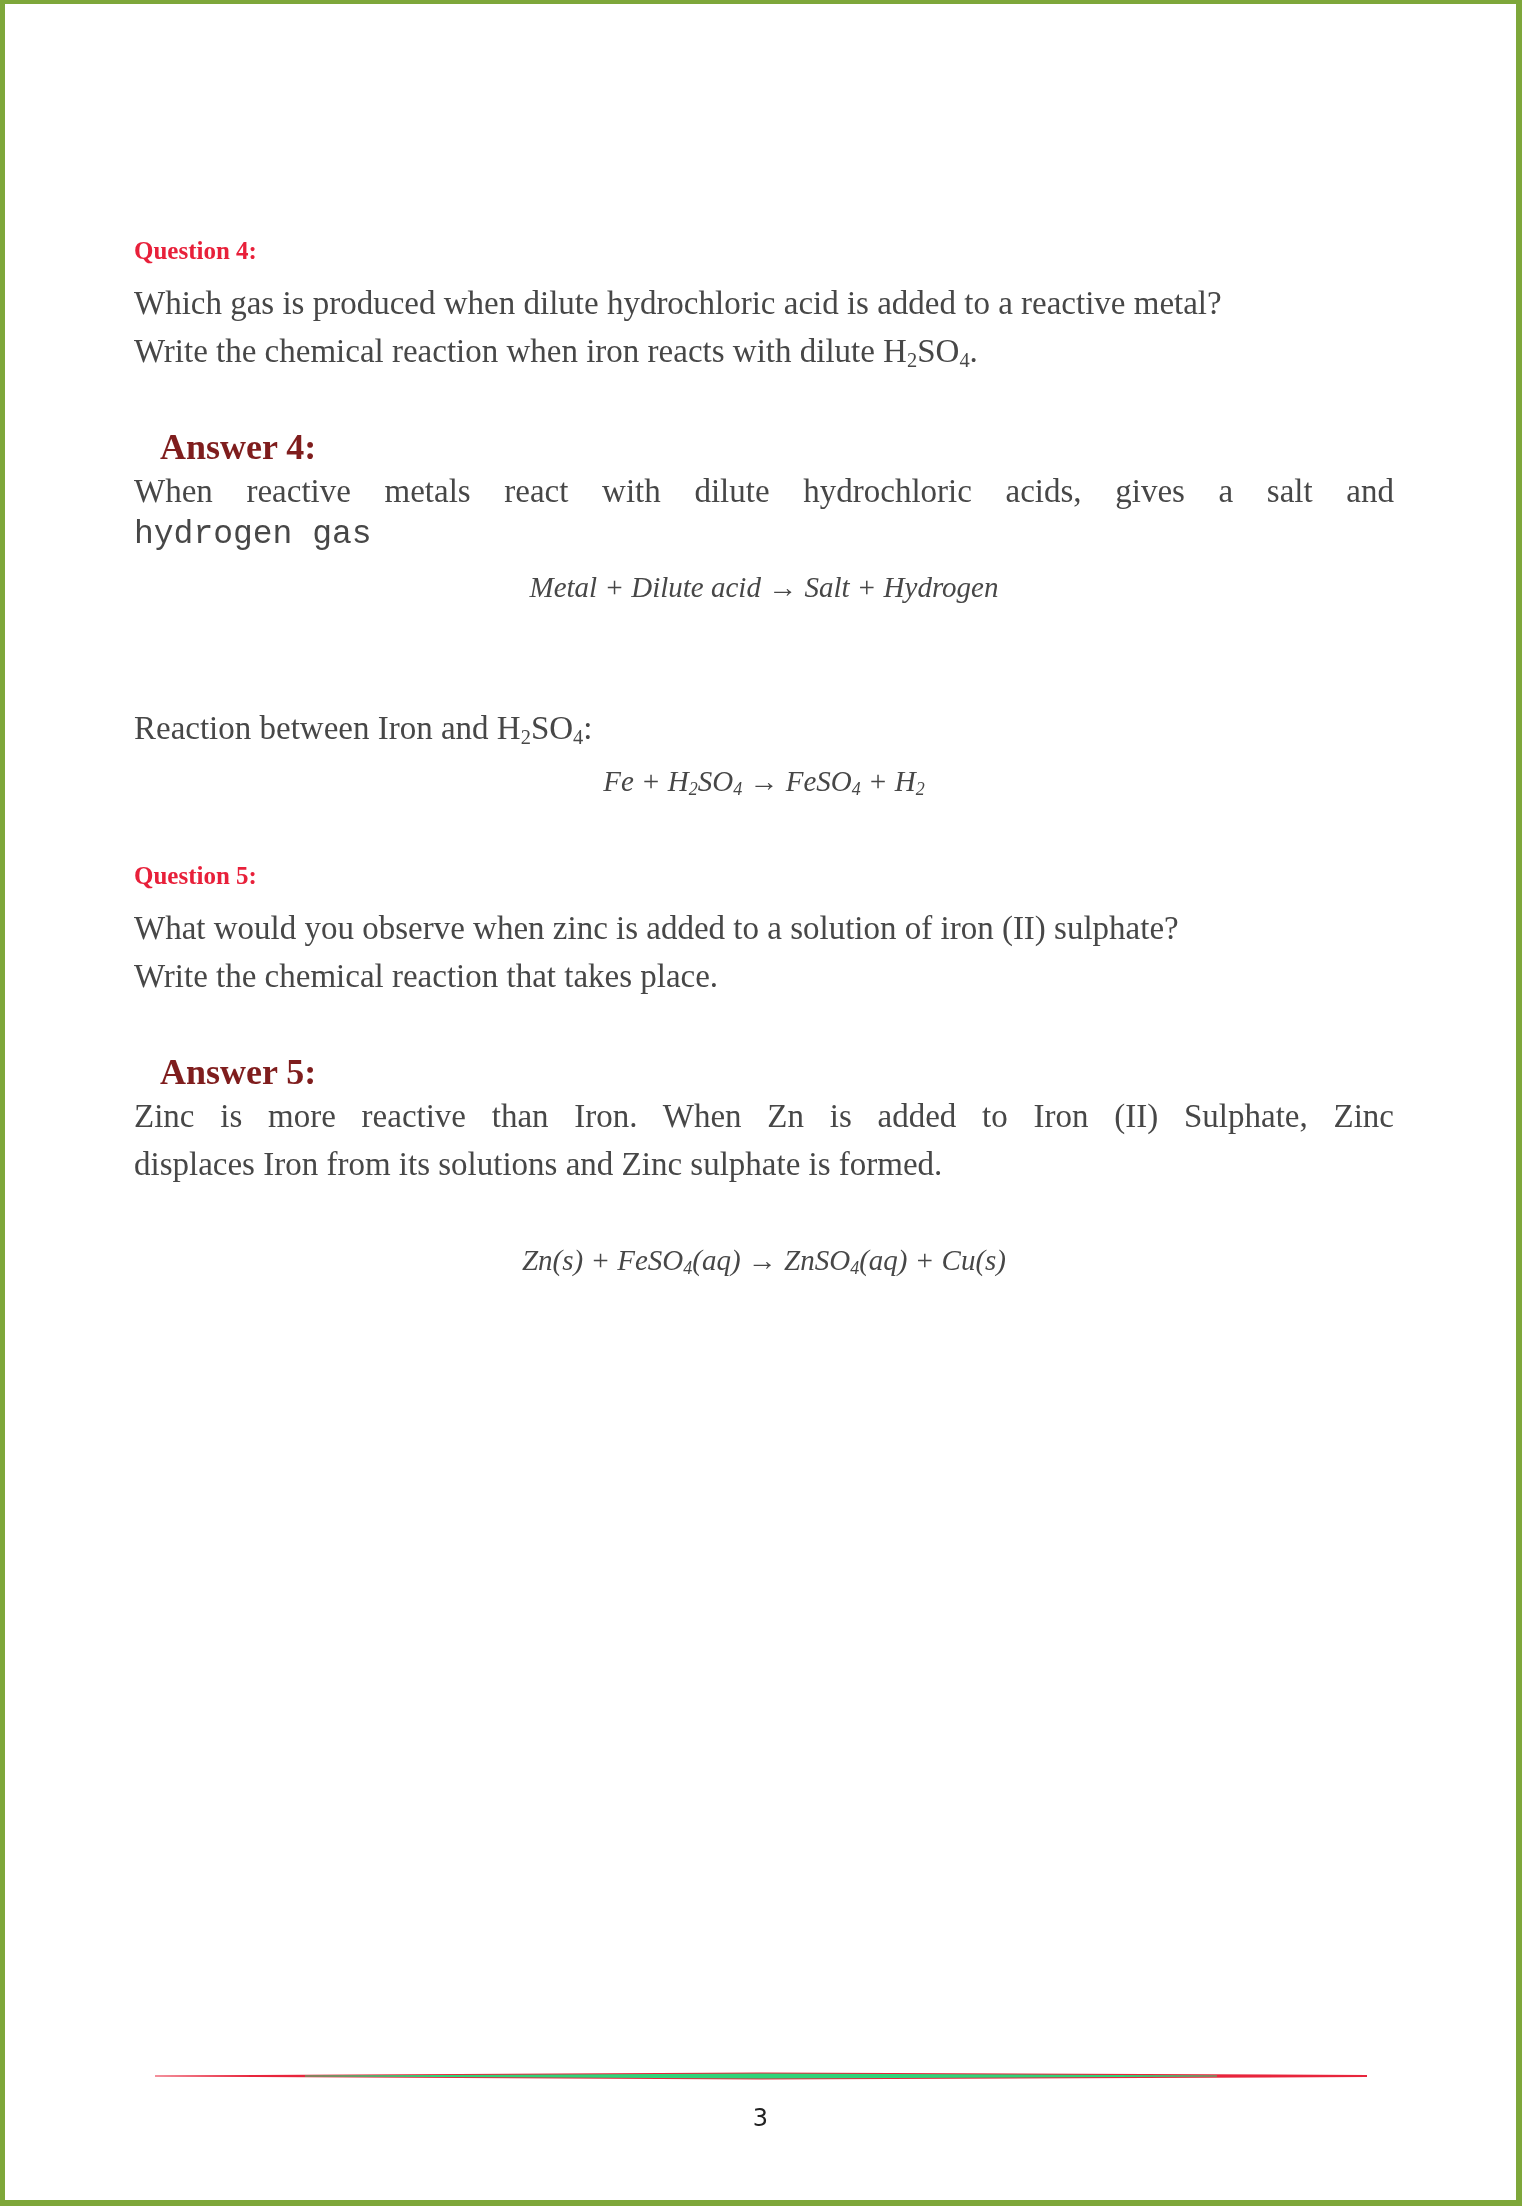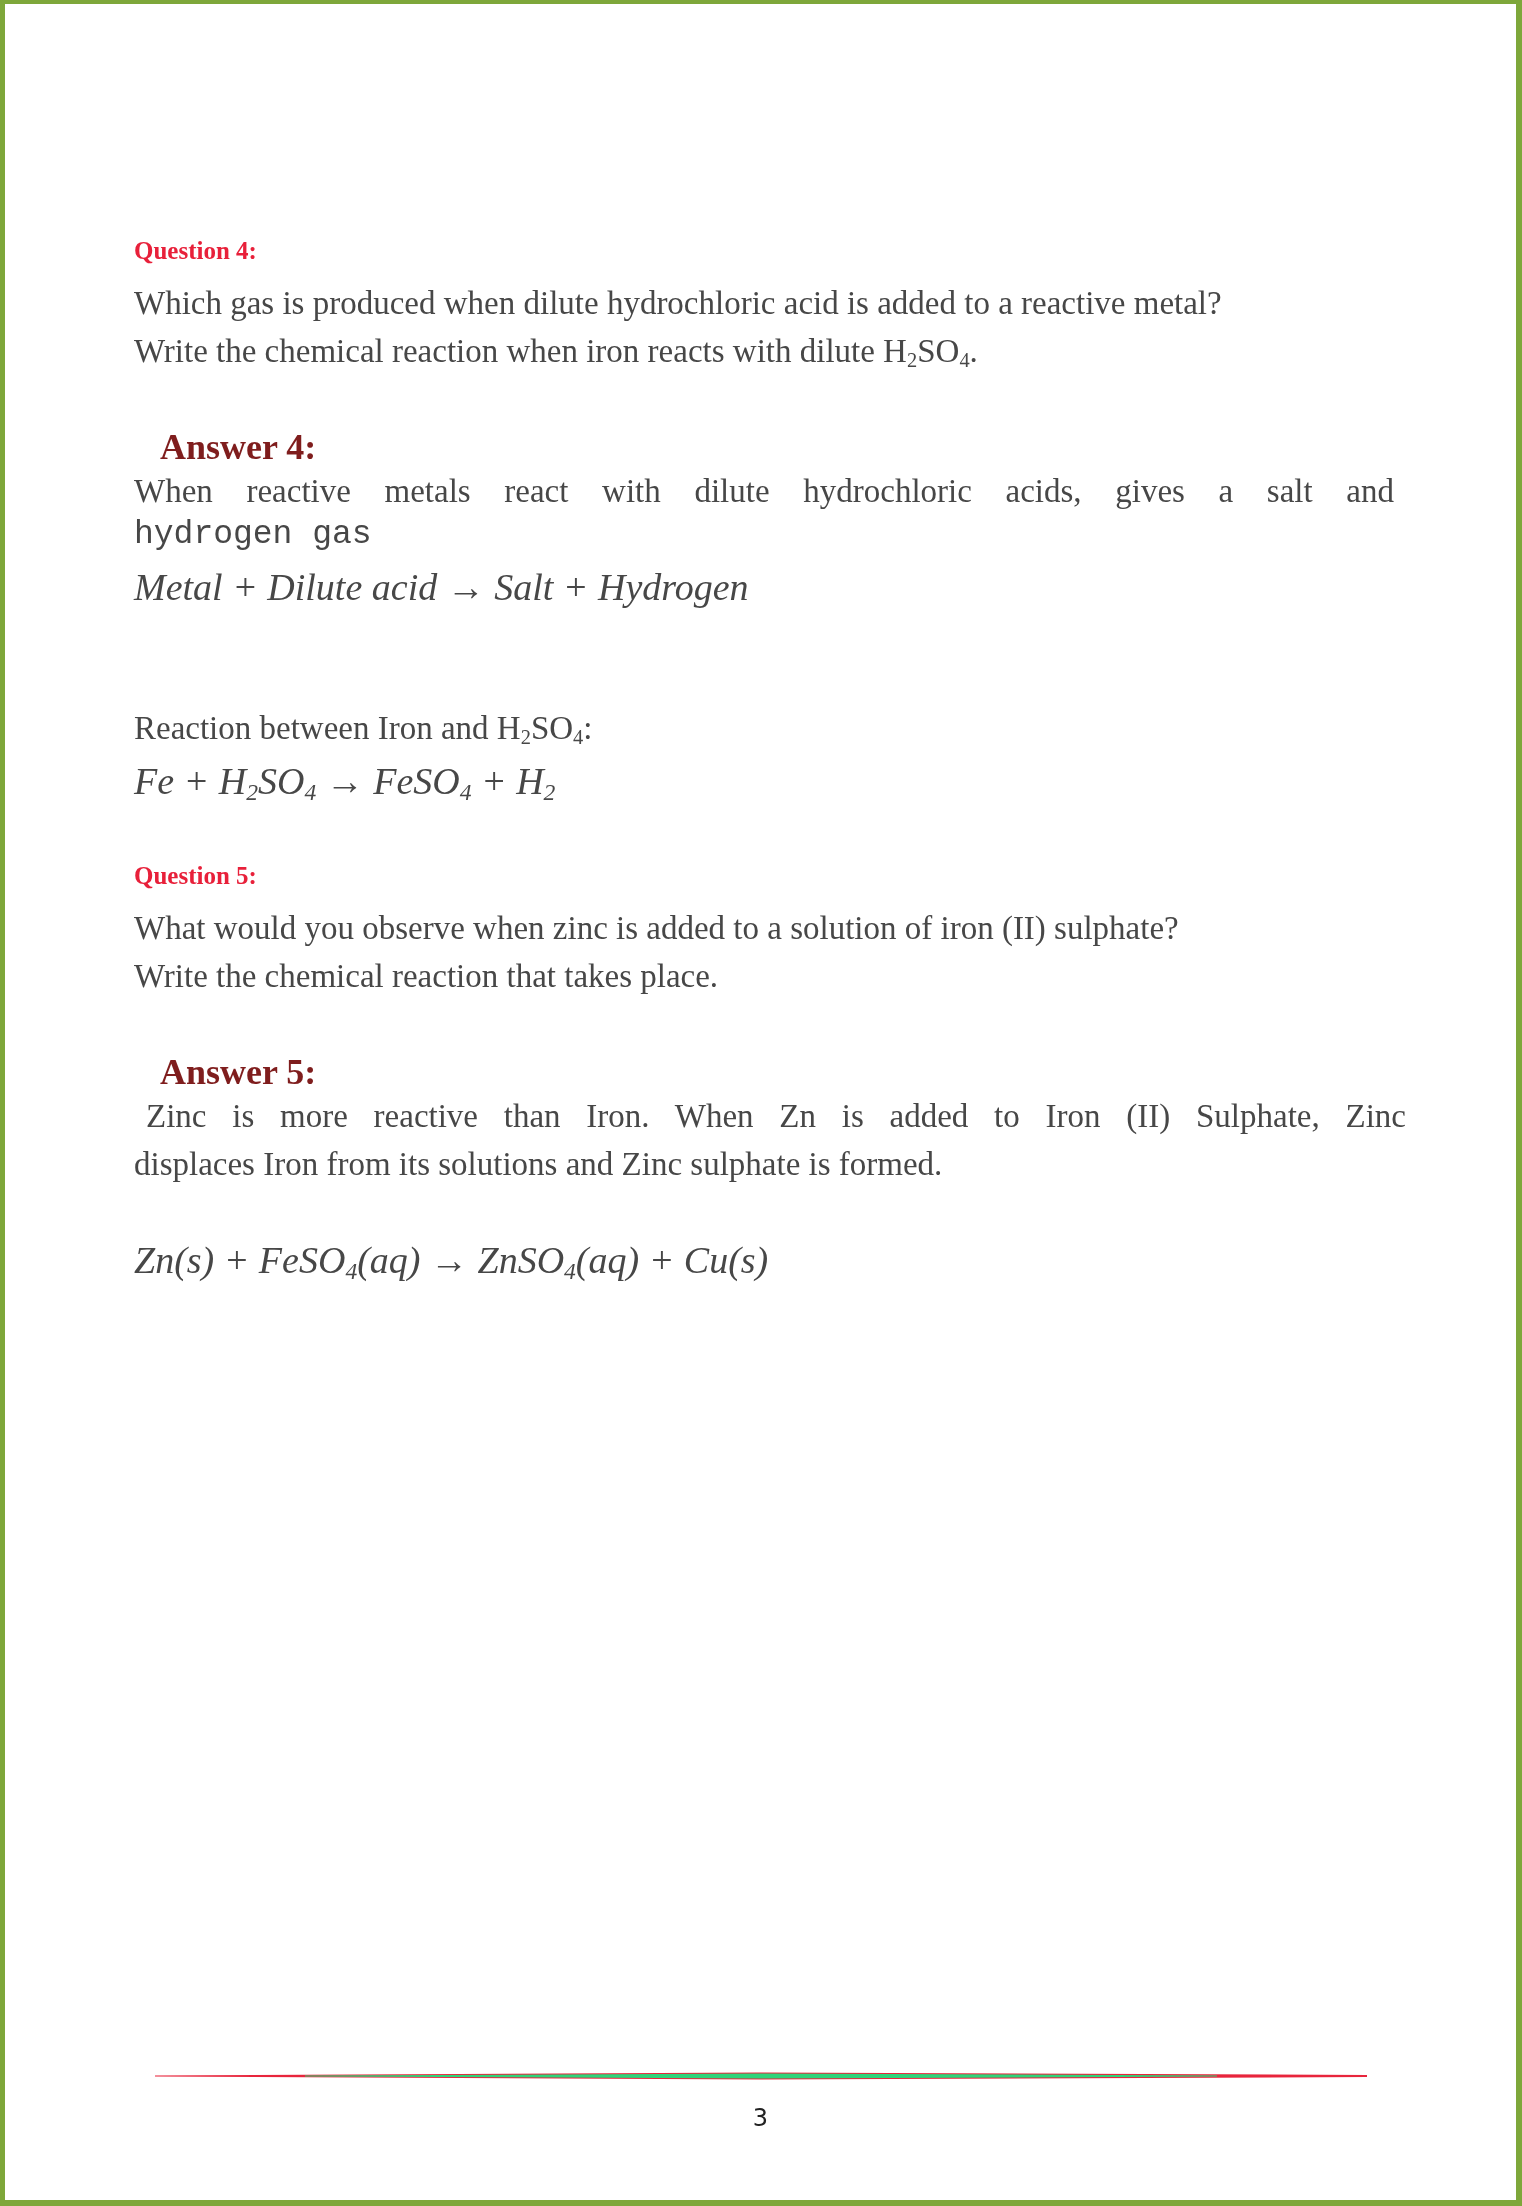--- a/index.html
+++ b/index.html
@@ -23,22 +23,22 @@
   .a-head {
     position: absolute; left: 26px; font-weight: bold; color: #7f1d1d;
     font-size: 36px; line-height: 40px;
   }
   .line {
     position: absolute; left: 0; width: 1260px;
     font-size: 33px; line-height: 40px; white-space: nowrap;
   }
   .justify { text-align: justify; text-align-last: justify; }
   .eq {
-    position: absolute; left: 0; width: 1260px; 
-    font-style: italic; font-size: 38px; line-height: 40px; white-space: nowrap;
+    position: absolute; left: 0; width: 1260px; text-align: center;
+    font-style: italic; font-size: 29px; line-height: 40px; white-space: nowrap;
   }
   sub { font-size: 0.62em; vertical-align: -0.25em; line-height: 0; }
   .divider {
     position: absolute; left: 150px; width: 1212px; top: 2068px; height: 8px;
   }
   .page-num {
     position: absolute; left: 0; width: 1511px; top: 2100px; text-align: center;
     font-family: "DejaVu Sans", sans-serif; font-size: 24px; color: #222;
   }
 </style>
@@ -59,21 +59,21 @@
 
     <div class="line" style="top:660px;margin-top:44px;"><span>Reaction between Iron and H</span><sub>2</sub><span>SO</span><sub>4</sub><span>:</span></div>
 
     <div class="eq" style="top:757px;"><span>Fe + H</span><sub>2</sub><span>SO</span><sub>4</sub><span> → FeSO</span><sub>4</sub><span> + H</span><sub>2</sub></div>
 
     <div class="q-head" style="top:852px;">Question 5:</div>
     <div class="line" style="top:904px;">What would you observe when zinc is added to a solution of iron (II) sulphate?</div>
     <div class="line" style="top:952px;">Write the chemical reaction that takes place.</div>
 
     <div class="a-head" style="top:1048px;">Answer 5:</div>
-    <div class="line justify" style="top:1092px;margin-left:12px;">Zinc is more reactive than Iron. When Zn is added to Iron (II) Sulphate, Zinc</div>
+    <div class="line justify" style="top:1092px;">Zinc is more reactive than Iron. When Zn is added to Iron (II) Sulphate, Zinc</div>
     <div class="line" style="top:1140px;">displaces Iron from its solutions and Zinc sulphate is formed.</div>
 
     <div class="eq" style="top:1236px;"><span>Zn(s) + FeSO</span><sub>4</sub><span>(aq) → ZnSO</span><sub>4</sub><span>(aq) + Cu(s)</span></div>
   </div>
 
   <svg class="divider" viewBox="0 0 1212 8" preserveAspectRatio="none">
     <polygon points="0,3.5 606,0.5 1212,3 1212,5 606,7.5 0,4.5" fill="#e8253c"></polygon>
     <polygon points="150,3.6 606,1.6 1062,3.4 1062,4.6 606,6.4 150,4.4" fill="#2fd47a"></polygon>
   </svg>
 

